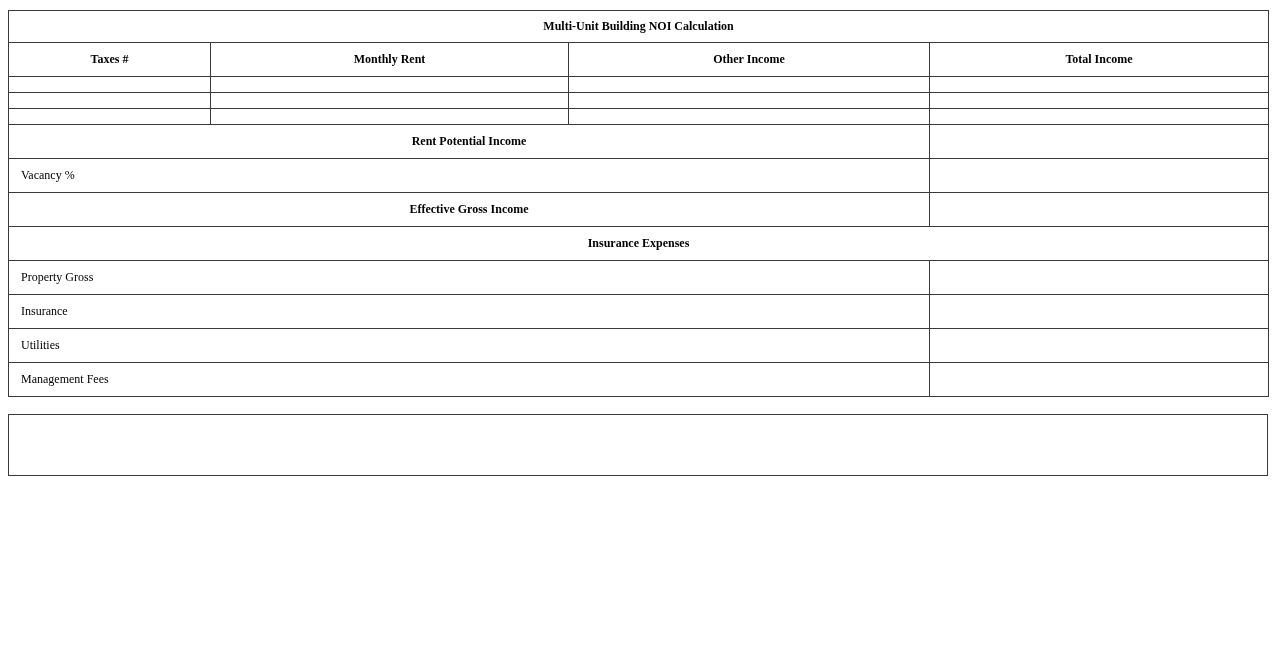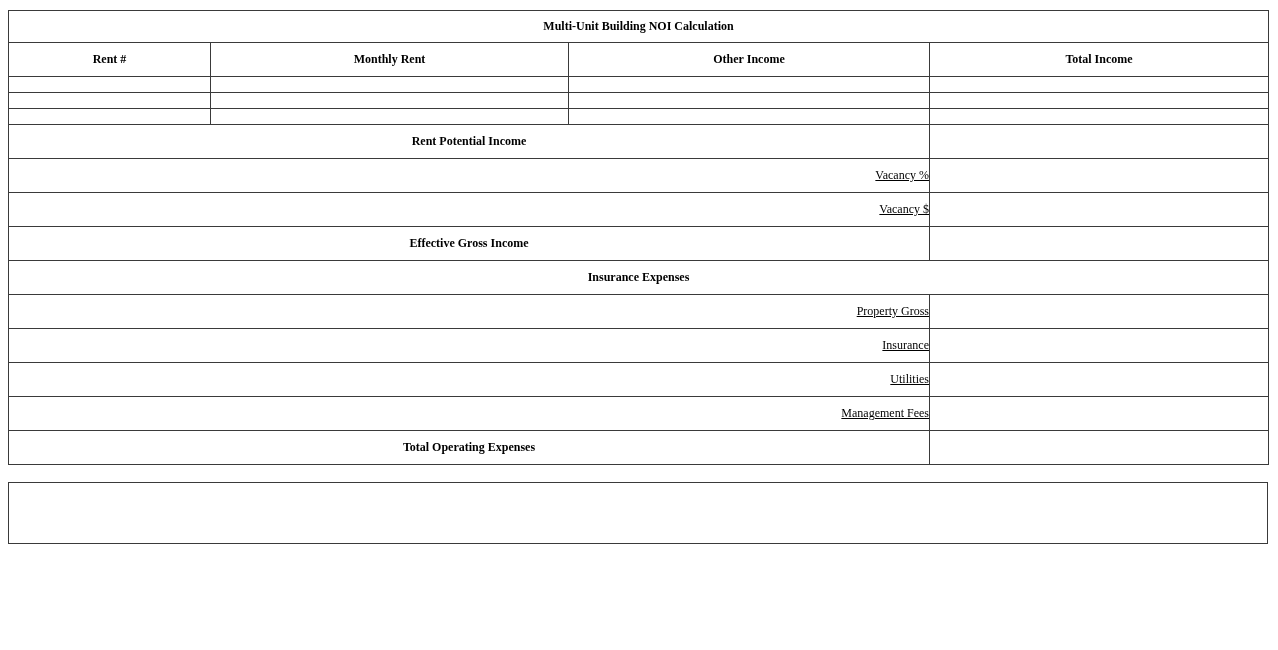--- a/index.html
+++ b/index.html
@@ -24,21 +24,21 @@
     padding: 0;
     overflow: hidden;
     vertical-align: middle;
     background: #ffffff;
     margin-left: 14px;
   }
   .noi-table  { margin-top: 10px; }
   .bottom-table { margin-top: 17px; }
   .b { font-weight: bold; }
   .c { text-align: center; }
-  .l { text-align: right; padding-left: 12px; text-decoration: underline; }
+  .l { text-align: left; padding-left: 12px; }
   .h-title  td { height: 31px; }
   .h-std    td { height: 33px; }
   .h-narrow td { height: 15px; }
   .h-bottom td { height: 60px; }
 </style>
 </head>
 <body>
 
 <table class="noi-table">
   <colgroup>
@@ -47,21 +47,21 @@
     <col style="width:361px">
     <col style="width:339px">
   </colgroup>
 
   <tbody>
       <tr class="h-title">
     <td colspan="4" class="b c">Multi-Unit Building NOI Calculation</td>
   </tr>
 
   <tr class="h-std">
-    <td class="b c">Rent #</td>
+    <td class="b c">Taxes #</td>
     <td class="b c">Monthly Rent</td>
     <td class="b c">Other Income</td>
     <td class="b c">Total Income</td>
   </tr>
 
   <tr class="h-narrow">
     <td></td>
     <td></td>
     <td></td>
     <td></td>
@@ -82,24 +82,20 @@
   <tr class="h-std">
     <td colspan="3" class="b c">Rent Potential Income</td>
     <td></td>
   </tr>
 
 
   <tr class="h-std">
     <td colspan="3" class="l">Vacancy %</td>
     <td></td>
   </tr>
-  <tr class="h-std">
-    <td colspan="3" class="l">Vacancy $</td>
-    <td></td>
-  </tr>
 
   <tr class="h-std">
     <td colspan="3" class="b c">Effective Gross Income</td>
     <td></td>
   </tr>
 
   <tr class="h-std">
     <td colspan="4" class="b c">Insurance Expenses</td>
   </tr>
 
@@ -113,24 +109,20 @@
   </tr>
   <tr class="h-std">
     <td colspan="3" class="l">Utilities</td>
     <td></td>
   </tr>
   <tr class="h-std">
     <td colspan="3" class="l">Management Fees</td>
     <td></td>
   </tr>
 
-  <tr class="h-std">
-    <td colspan="3" class="b c">Total Operating Expenses</td>
-    <td></td>
-  </tr>
 </tbody>
   </table>
 
 <table class="bottom-table">
   <tbody>
       <tr class="h-bottom">
     <td></td>
   </tr>
 </tbody>
   </table>

